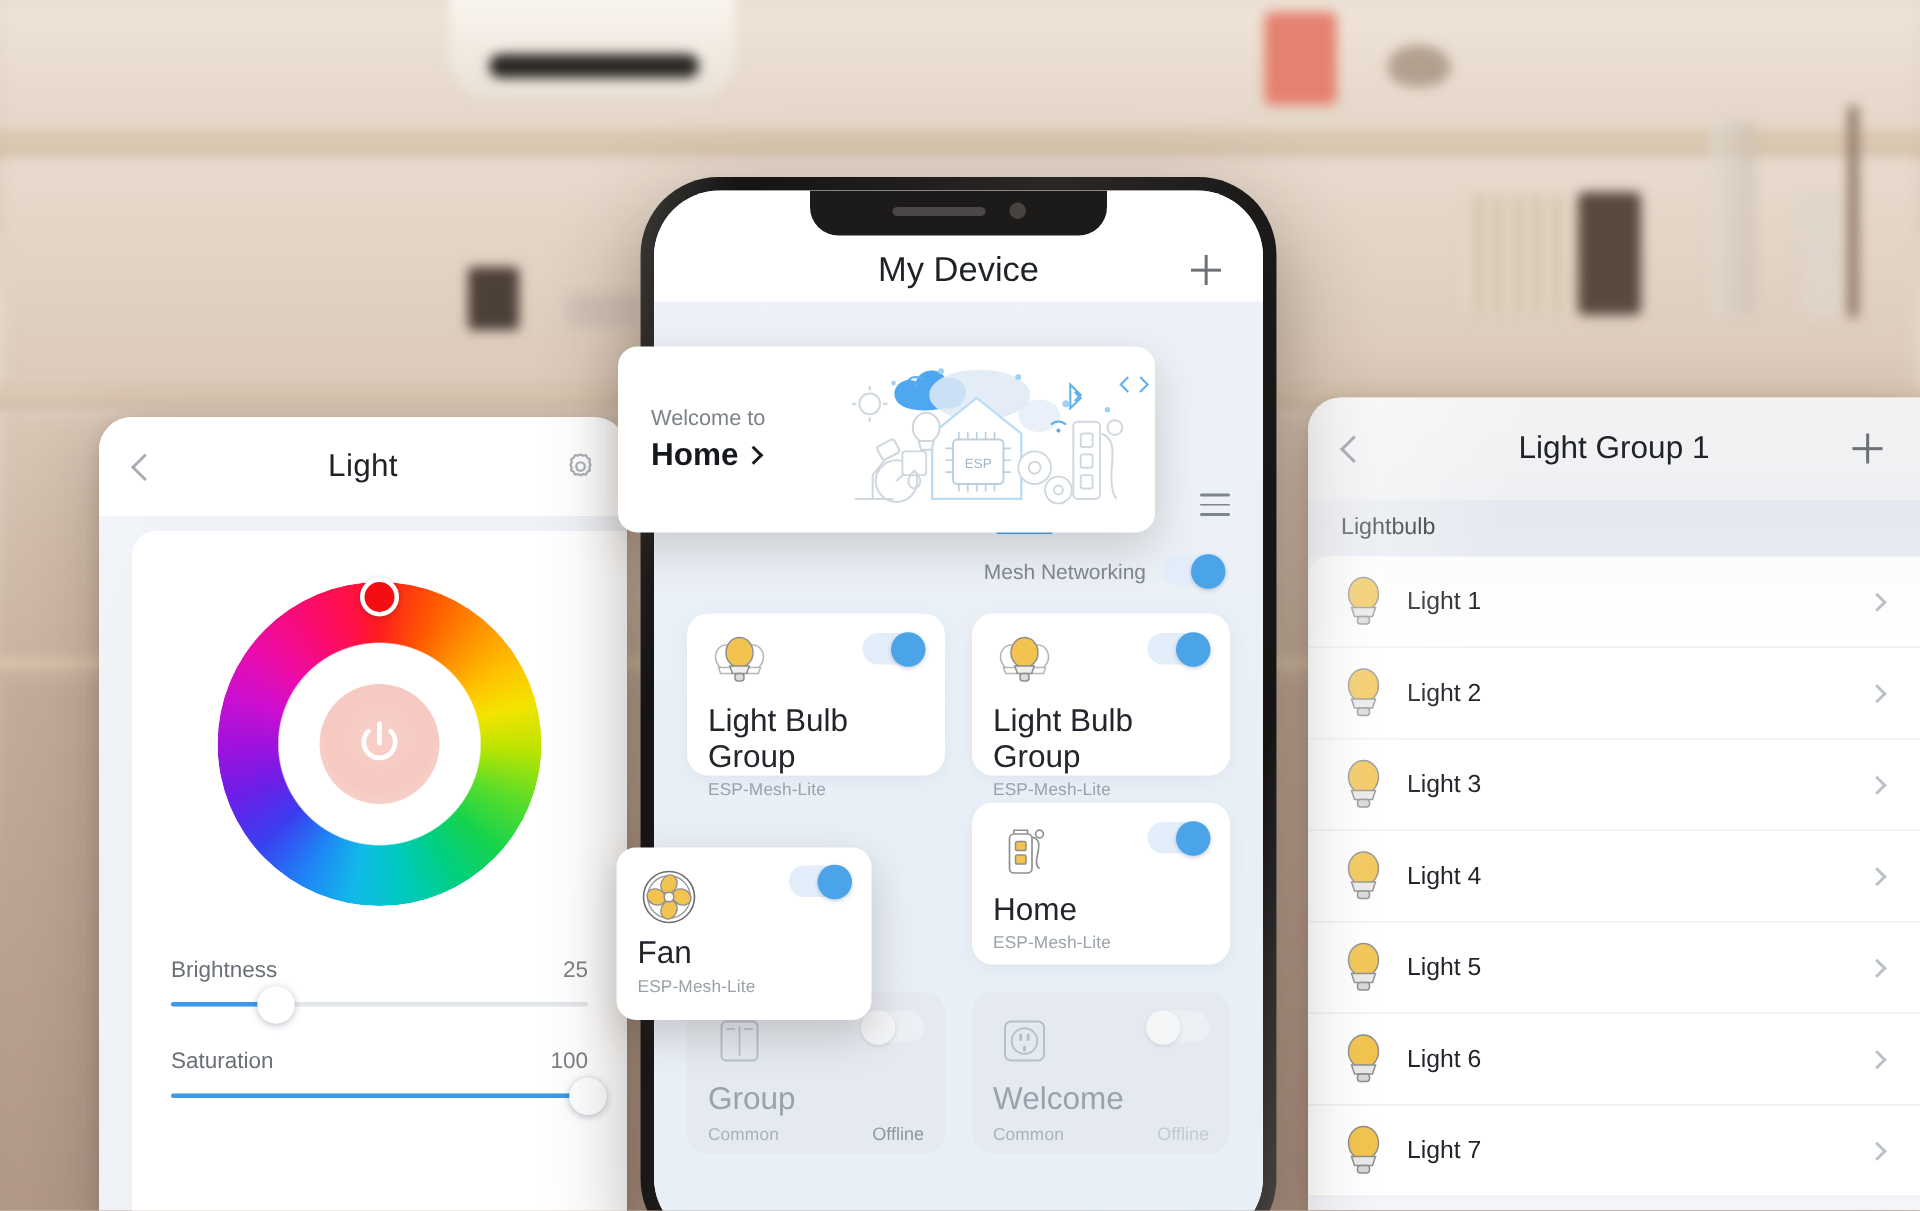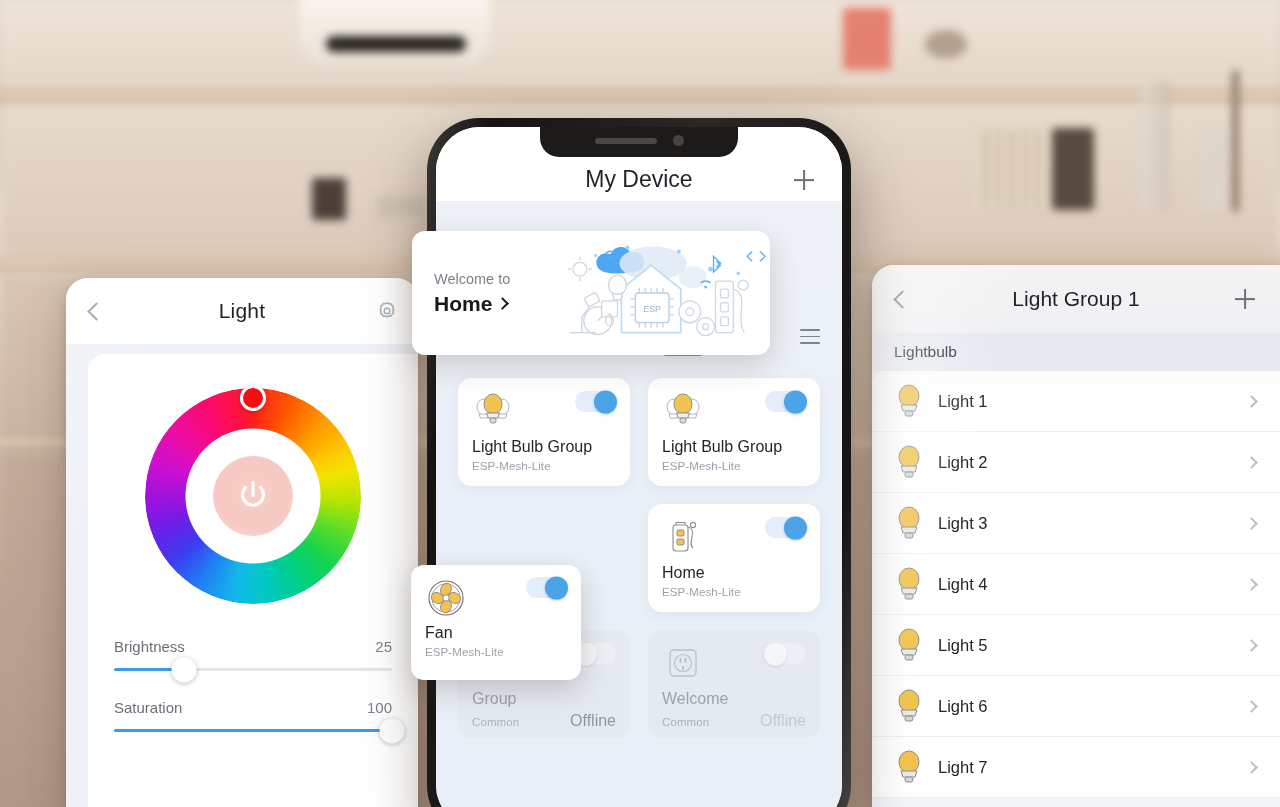--- a/index.html
+++ b/index.html
@@ -215,26 +215,26 @@
     gap: 18px; padding: 18px 22px 0 22px;
   }
   .dev-card {
     background: #fff; border-radius: 14px; padding: 13px 14px 14px;
     height: 108px; position: relative;
     box-shadow: 0 3px 12px rgba(80,100,130,.08);
   }
   .dev-card.offline { background: #e5eaf1; box-shadow: none; }
   .dev-top { display: flex; align-items: flex-start; justify-content: space-between; }
   .dev-icon { width: 42px; height: 40px; }
-  .dev-name { font-size: 16px; color: #22262c; margin-top: 7px; }
+  .dev-name { font-size: 21px; color: #22262c; margin-top: 7px; }
   .dev-card.offline .dev-name { color: #9aa3ad; }
   .dev-sub-row { display: flex; justify-content: space-between; align-items: baseline; margin-top: 4px; }
   .dev-sub { font-size: 11.5px; color: #9aa1aa; letter-spacing: .1px;}
   .dev-card.offline .dev-sub { color: #aab2bb; }
-  .dev-state { font-size: 16px; color: #8f98a2; }
+  .dev-state { font-size: 12px; color: #8f98a2; }
   .dev-state.dim { color: #c3cad2; }
 
   
   #welcome-card {
     position: absolute; left: 412px; top: 231px;
     width: 358px; height: 124px;
     background: #fff; border-radius: 13px;
     display: flex; align-items: center;
     box-shadow: 0 10px 30px rgba(60,45,35,.20);
     z-index: 8;
@@ -493,20 +493,26 @@
       <div id="tabs-row">
         <div class="tab">Common</div>
         <div class="tab active">ESP-Mesh-Lite</div>
         <div id="hamburger">
             <i></i>
             <i></i>
             <i></i>
           </div>
       </div>
 
+      <div id="mesh-row">
+        <span id="mesh-label">Mesh Networking</span>
+        <div class="toggle">
+            <div class="knob"></div>
+          </div>
+      </div>
 
       <div id="device-grid">
 
         <div class="dev-card">
           <div class="dev-top">
             <span class="dev-icon">
               <svg viewBox="0 0 42 40">
                 <ellipse cx="12" cy="16" rx="7" ry="8" fill="#fff" stroke="#b6b6b6" stroke-width="1"></ellipse>
                 <path d="M7 23h10l-1.4 4H8.4z" fill="#fff" stroke="#b6b6b6" stroke-width="1"></path>
                 <ellipse cx="30" cy="16" rx="7" ry="8" fill="#fff" stroke="#b6b6b6" stroke-width="1"></ellipse>

